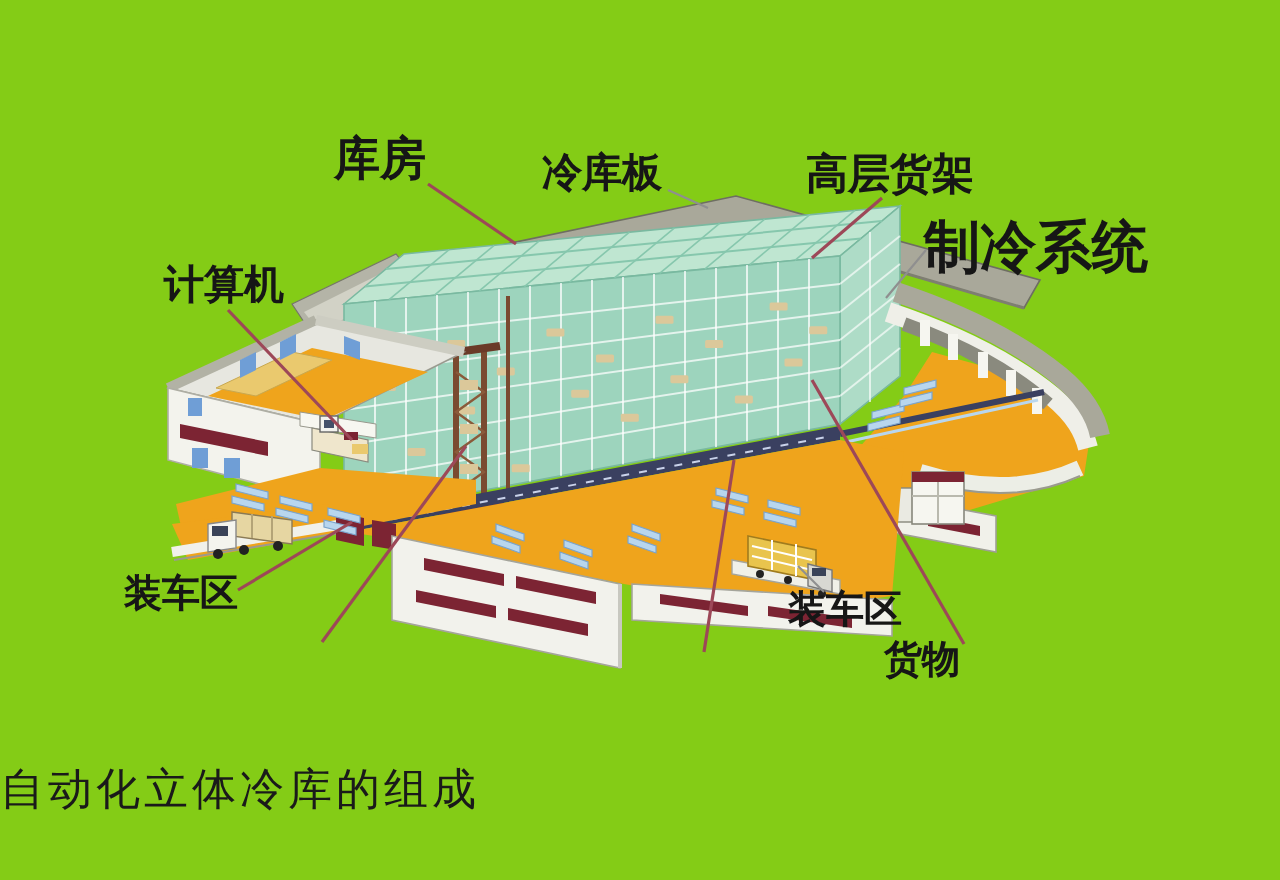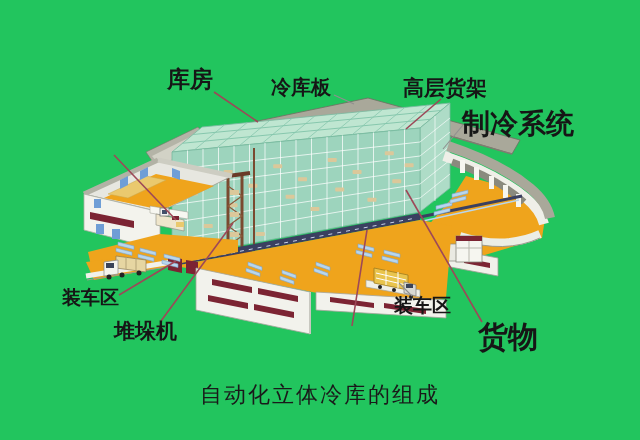--- a/index.html
+++ b/index.html
@@ -1,30 +1,30 @@
 <!DOCTYPE html>
 <html><head>
 <meta charset="utf-8">
 <style>
   html,body{margin:0;padding:0;background:#fff;}
-  .stage{position:relative;width:640px;height:440px;background:#22c55e;overflow:hidden;
+  .stage{position:relative;width:640px;height:440px;background:#84cc16;overflow:hidden;
          font-family:"Liberation Sans",sans-serif;}
   .stage svg{position:absolute;left:0;top:0;}
   .label{position:absolute;color:#161616;font-weight:700;white-space:nowrap;line-height:1.05;}
   .lb-storeroom{left:167px;top:67px;font-size:23px;}
   .lb-coldpanel{left:271px;top:77px;font-size:20px;}
   .lb-highrack{left:403px;top:77px;font-size:21px;}
   .lb-refrig{left:462px;top:109px;font-size:28px;}
   .lb-computer{left:82px;top:133px;font-size:20px;}
   .lb-loadL{left:62px;top:288px;font-size:19px;}
   .lb-stacker{left:114px;top:320px;font-size:21px;}
   .lb-conveyor{left:317px;top:325px;font-size:21px;}
   .lb-loadR{left:394px;top:296px;font-size:19px;}
-  .lb-goods{left:478px;top:321px;font-size:30px;}
-  .caption{position:absolute;left:0;right:0;top:380px;text-align:center;color:#1a1a1a;
+  .lb-goods{left:442px;top:321px;font-size:19px;}
+  .caption{position:absolute;left:0;right:0;top:380px;color:#1a1a1a;
            font-family:"Liberation Serif",serif;font-size:22px;font-weight:500;letter-spacing:2px;}
 </style>
 </head>
 <body>
 
 <div class="stage">
 
 <svg width="640" height="440" viewBox="0 0 640 440">
 
   <g>
@@ -251,20 +251,20 @@
     <line x1="352" y1="326" x2="367" y2="230" stroke="#9d4858" stroke-width="1.6"></line>
     <line x1="412" y1="296" x2="399" y2="283" stroke="#8f8f8f" stroke-width="1.1"></line>
     <line x1="482" y1="322" x2="406" y2="190" stroke="#9d4858" stroke-width="1.6"></line>
   </g>
 </svg>
 
 <div class="label lb-storeroom">库房</div>
 <div class="label lb-highrack">高层货架</div>
 <div class="label lb-coldpanel">冷库板</div>
 <div class="label lb-refrig">制冷系统</div>
+<div class="label lb-computer">计算机</div>
 <div class="label lb-loadL">装车区</div>
-<div class="label lb-stacker">堆垛机</div>
 <div class="label lb-loadR">装车区</div>
 <div class="label lb-goods">货物</div>
 
 <div class="caption">自动化立体冷库的组成</div>
 
 </div>
 
 </body></html>

